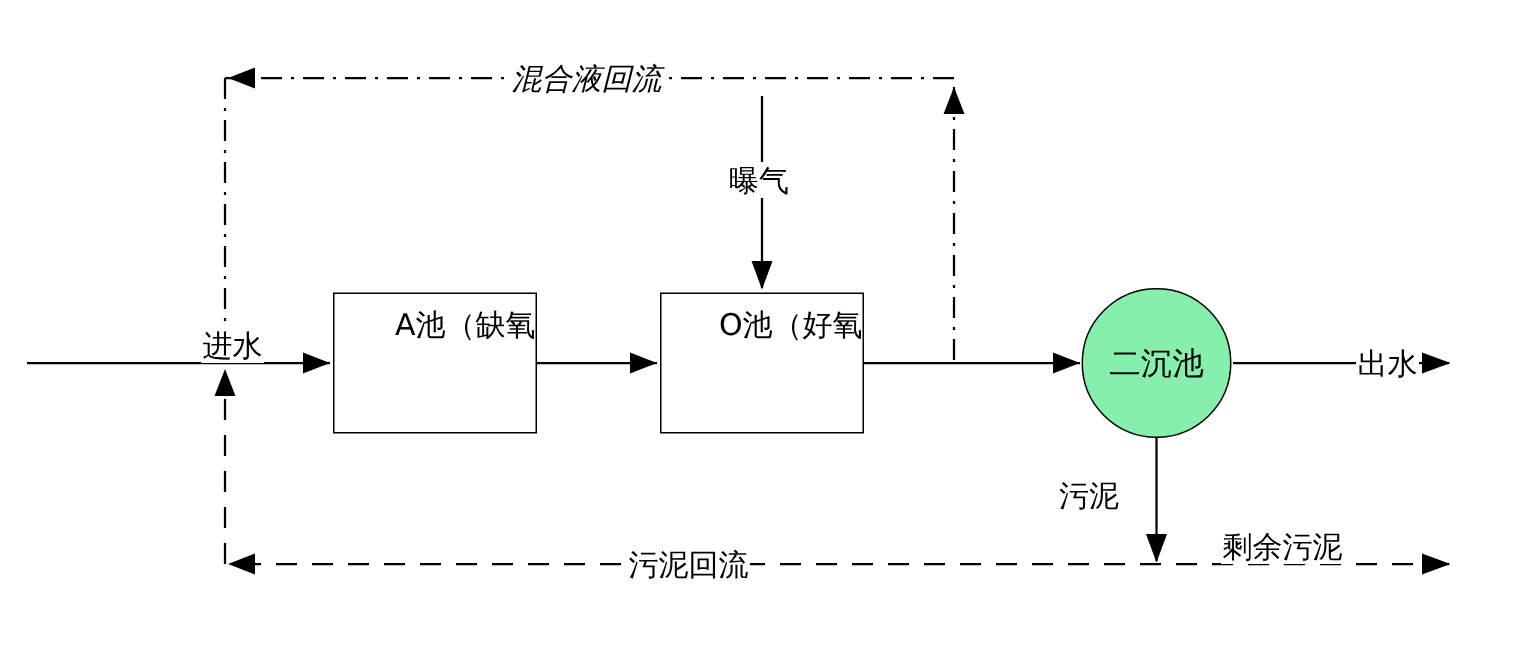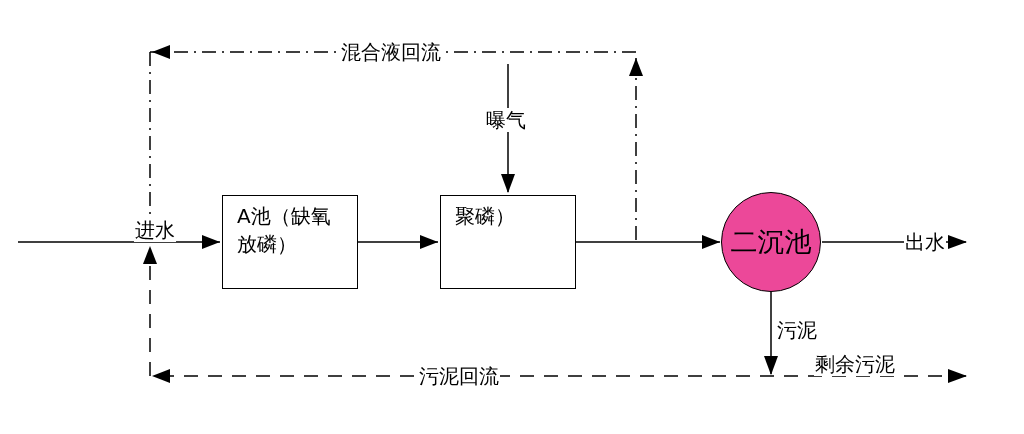--- a/index.html
+++ b/index.html
@@ -1,21 +1,21 @@
 <!DOCTYPE html>
 <html><head>
 <meta charset="utf-8">
 <style>
   html, body { margin: 0; padding: 0; background: #ffffff; }
   body { width: 1024px; height: 434px; position: relative; overflow: hidden; font-family: "DejaVu Sans", sans-serif; }
   #diagram { position: absolute; left: 0; top: 0; width: 1024px; height: 434px; }
   .lbl { position: absolute; font-size: 20px; color: #000; background: #fff; line-height: 24px; white-space: nowrap; padding: 0 1px; }
   .box { position: absolute; border: 1.5px solid #000; background: #fff; box-sizing: border-box; font-size: 20px; line-height: 28px; padding: 6px 0 0 14px; color: #000; }
-  .box span { display: block; white-space: nowrap; }
-  .circle { position: absolute; border: 1.5px solid #000; border-radius: 50%; background: #ec4899; box-sizing: border-box; display: flex; align-items: center; justify-content: center; font-size: 27px; color: #000; }
+  .box span { display: block; white-space: nowrap; text-align: right; }
+  .circle { position: absolute; border: 1.5px solid #000; border-radius: 50%; background: #86efac; box-sizing: border-box; display: flex; align-items: center; justify-content: center; font-size: 21px; color: #000; }
 </style>
 </head>
 <body>
 
 <svg id="diagram" viewBox="0 0 1024 434" xmlns="http://www.w3.org/2000/svg">
   <defs>
     <marker id="arr" markerWidth="10" markerHeight="10" refX="9" refY="5" orient="auto" markerUnits="userSpaceOnUse">
       <path d="M0,0 L10,5 L0,10 z" fill="#000"></path>
     </marker>
   </defs>
@@ -53,28 +53,27 @@
   <polygon points="170,369 152,376 170,383" fill="#000"></polygon>
   <polygon points="143,264 150,246 157,264" fill="#000"></polygon>
   <polygon points="948,369 967,376 948,383" fill="#000"></polygon>
 
   <line x1="771" y1="291" x2="771" y2="374" stroke="#000" stroke-width="1.5"></line>
   <polygon points="764,356 771,375 778,356" fill="#000"></polygon>
 </svg>
 
 <div class="box" style="left:222px; top:195px; width:136px; height:94px;">
   <span>A池（缺氧</span>
-  <span>放磷）</span>
 </div>
 <div class="box" style="left:440px; top:195px; width:136px; height:94px;">
-  <span>聚磷）</span>
+  <span>O池（好氧</span>
 </div>
 <div class="circle" style="left:721px; top:192px; width:100px; height:100px;">
   <span>二沉池</span>
 </div>
 
 <div class="lbl" style="left:96px; top:218px;margin-left:38px;">进水</div>
 <div class="lbl" style="left:868px; top:230px;margin-left:36px;">出水</div>
-<div class="lbl" style="left:340px; top:40px;">混合液回流</div>
+<div class="lbl" style="left:340px; top:40px;font-style:italic;">混合液回流</div>
 <div class="lbl" style="left:485px; top:108px;text-align:right;">曝气</div>
-<div class="lbl" style="left:776px; top:318px;">污泥</div>
+<div class="lbl" style="left:705px; top:318px;">污泥</div>
 <div class="lbl" style="left:418px; top:364px;">污泥回流</div>
 <div class="lbl" style="left:814px; top:352px;">剩余污泥</div>
 
 </body></html>

